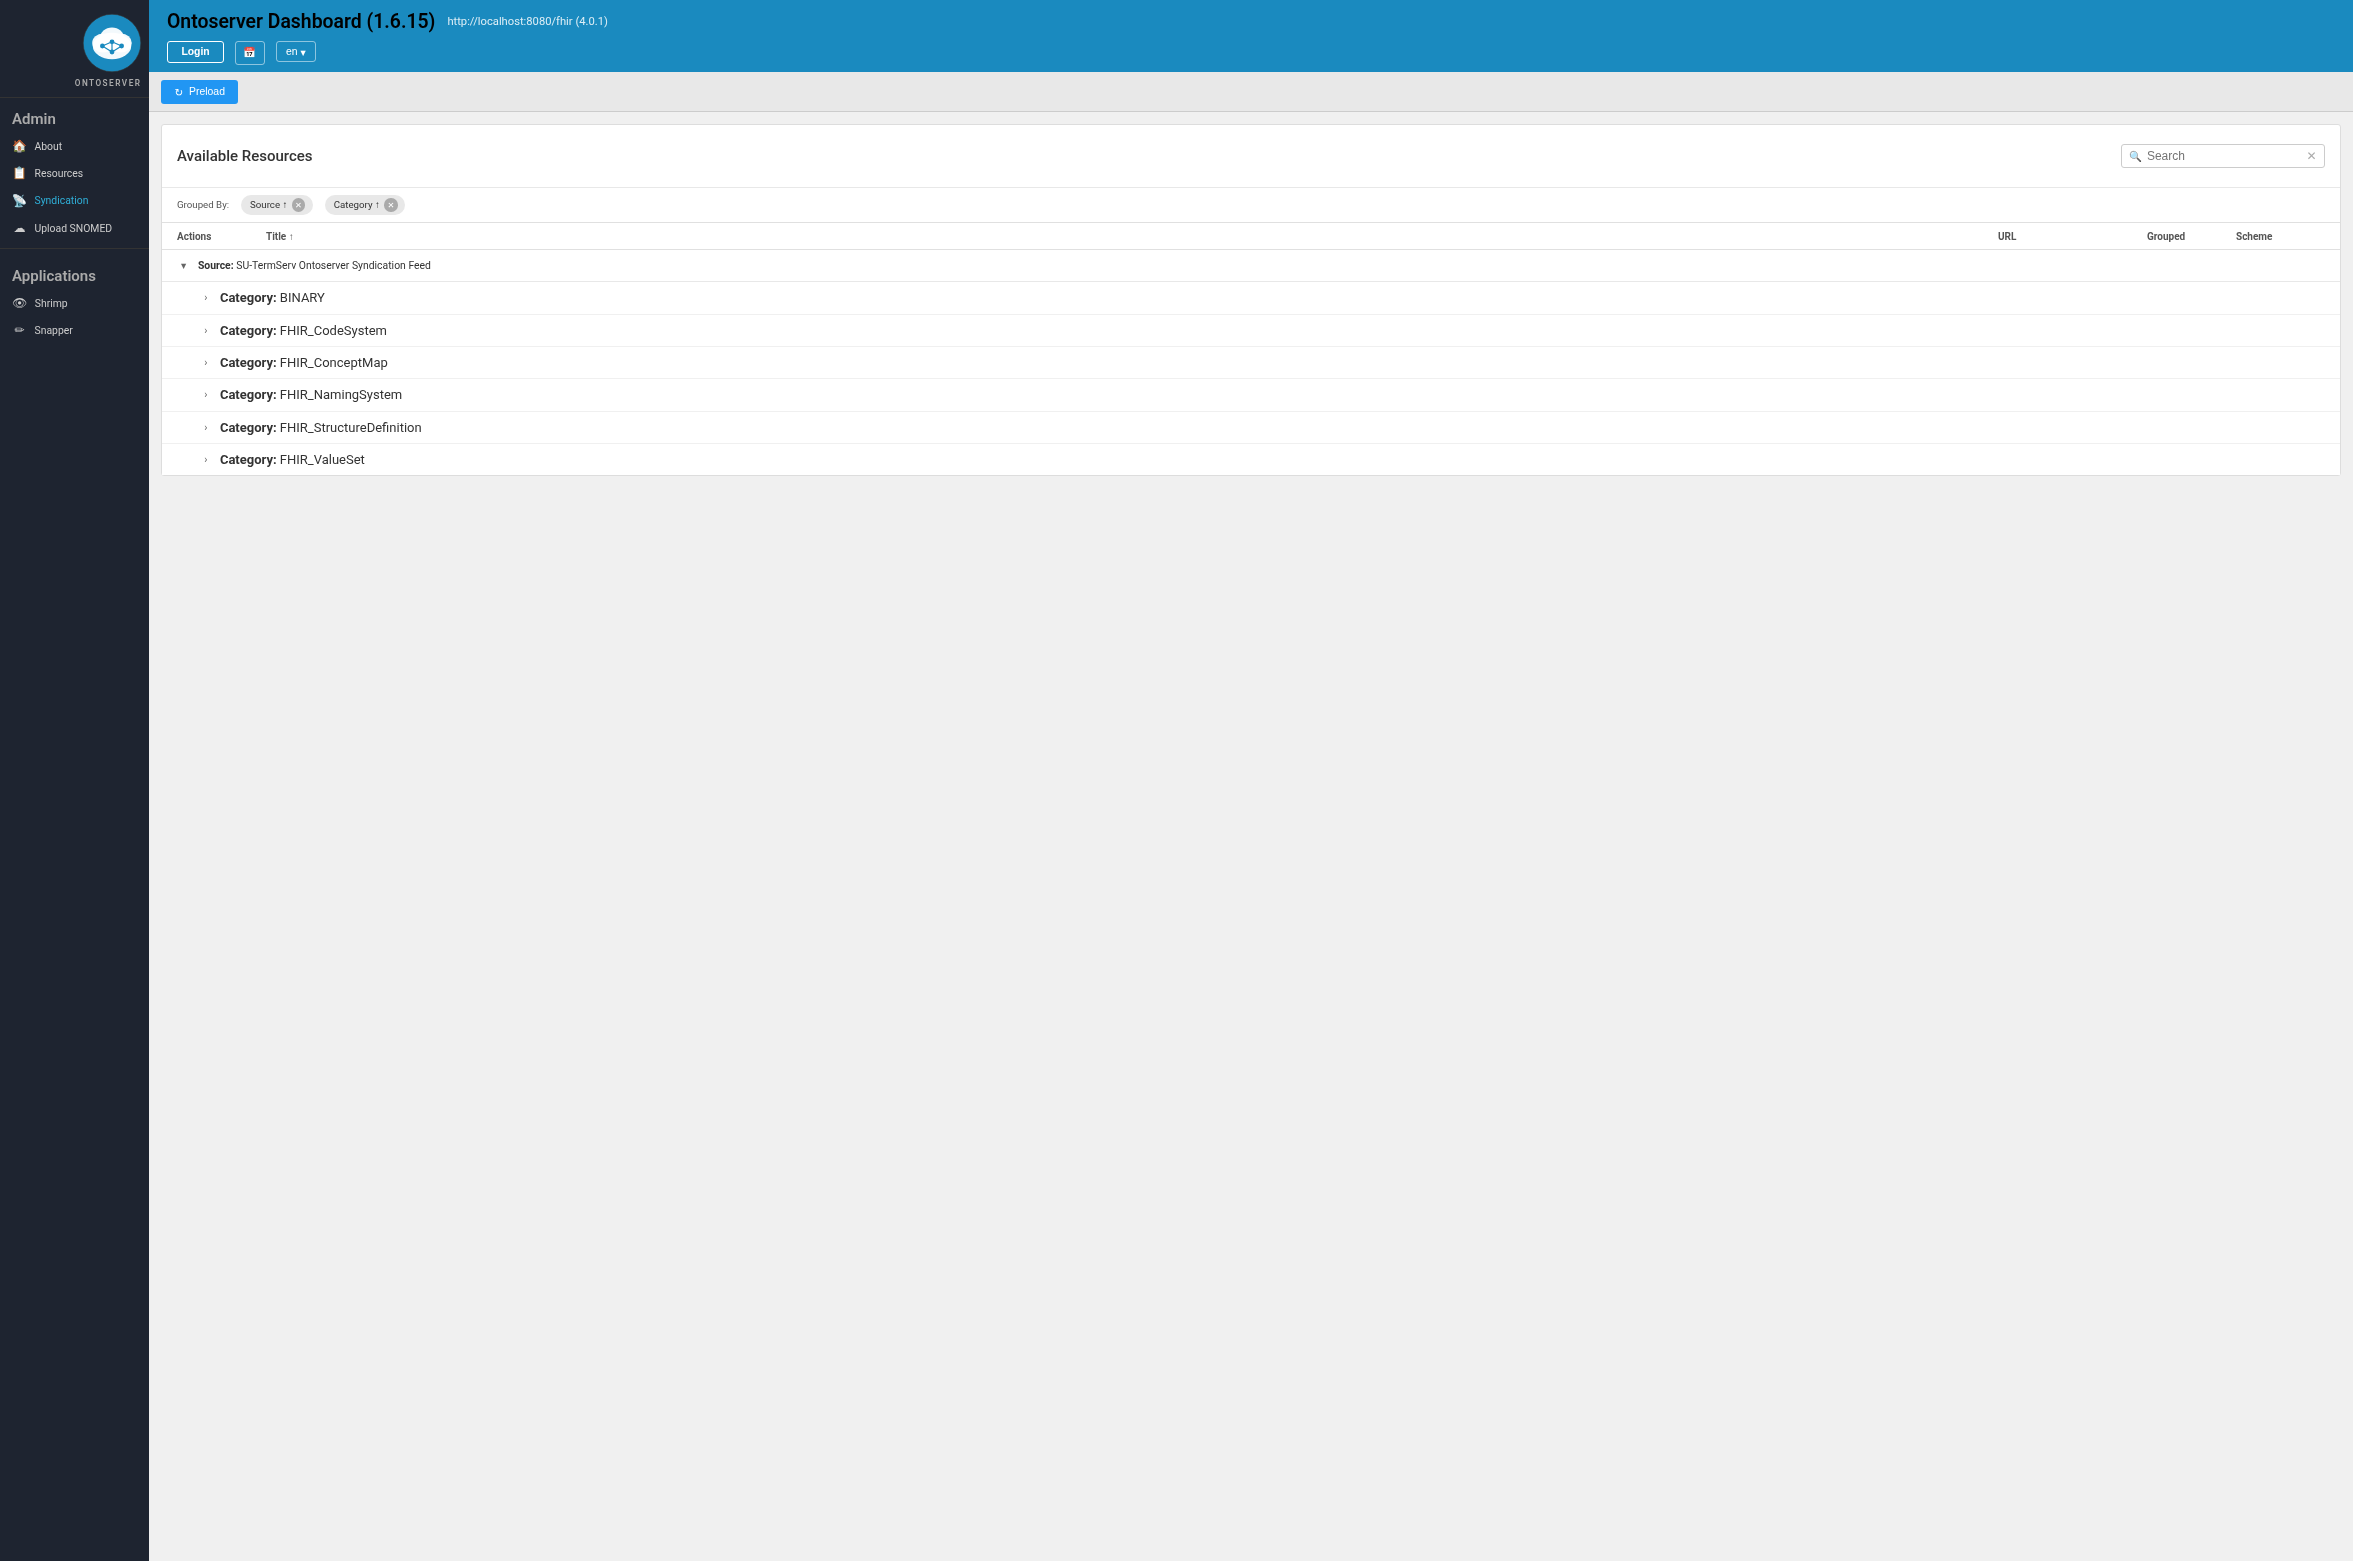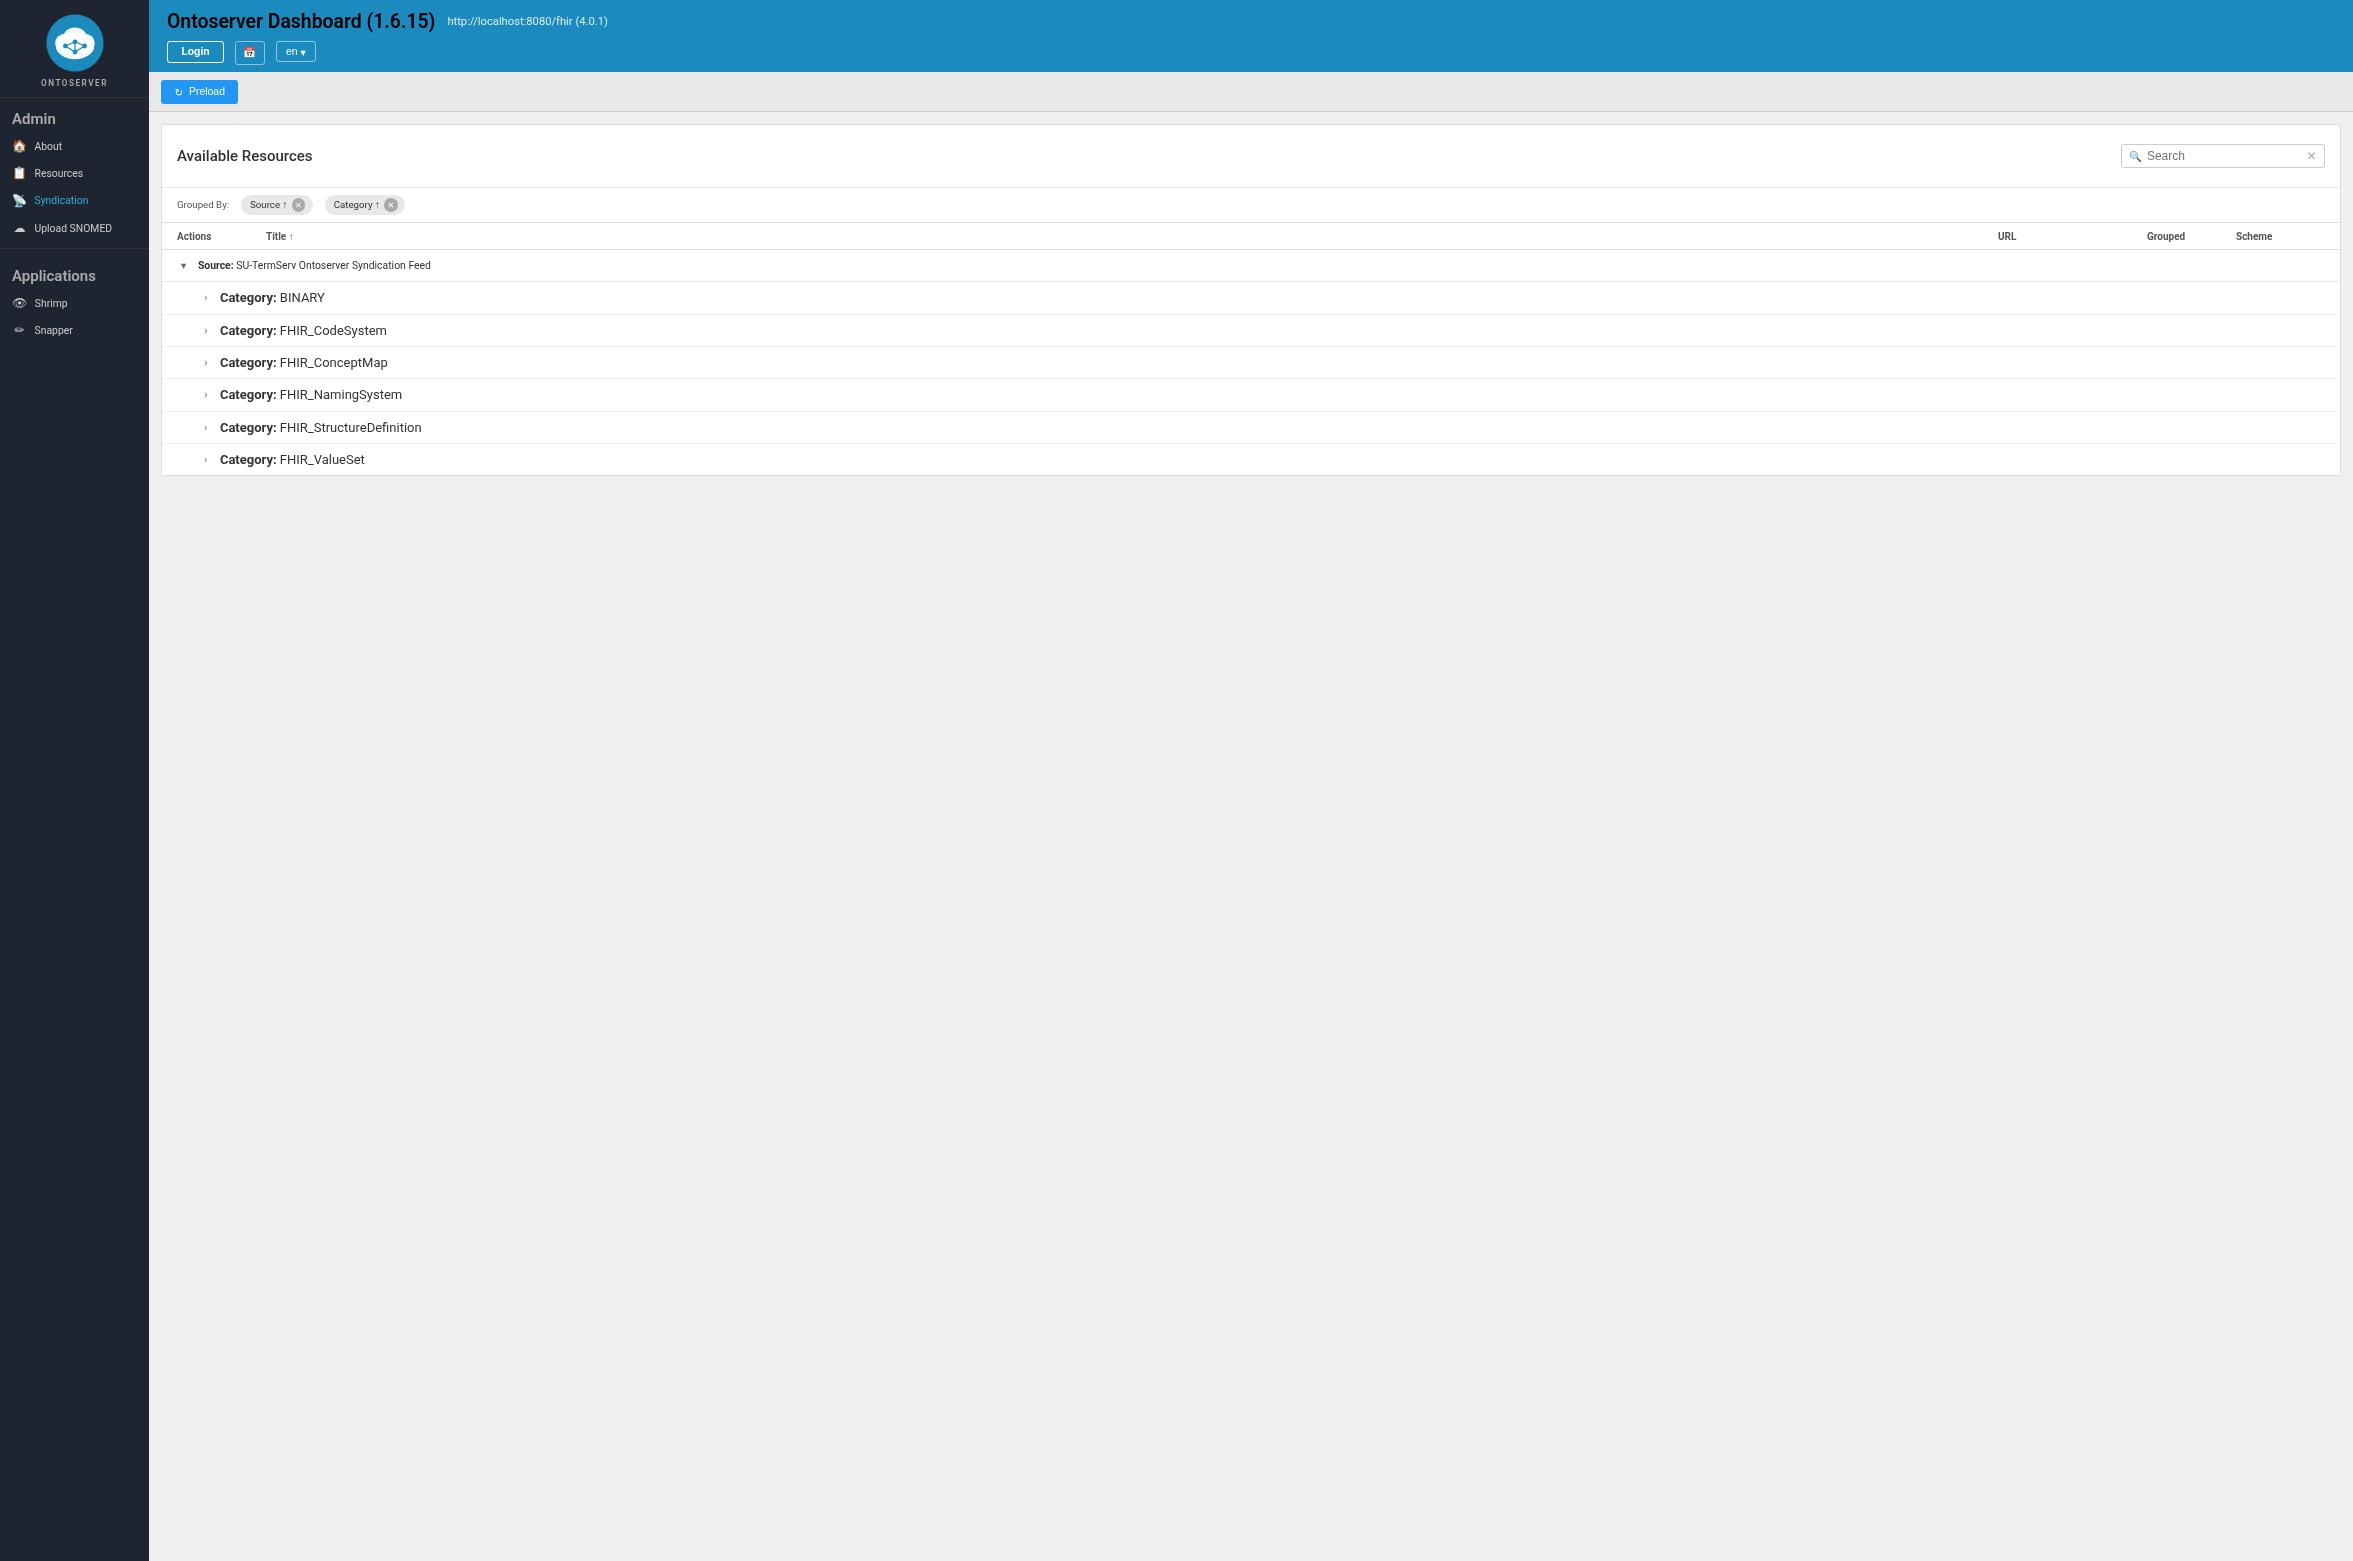--- a/index.html
+++ b/index.html
@@ -11,21 +11,21 @@
       min-width: 149px;
       background: #1e2430;
       color: #ccc;
       display: flex;
       flex-direction: column;
       overflow-y: auto;
     }
     .sidebar-logo {
       display: flex;
       flex-direction: column;
-      align-items: center;
+      align-items: flex-end;
       padding: 13.4px 7.5px 9px;
       border-bottom: 0.7px solid #333;
     }
     .logo-text {
       color: #aaa;
       font-size: 8.2px;
       letter-spacing: 1.5px;
       margin-top: 4.5px;
       font-weight: 600;
     }

